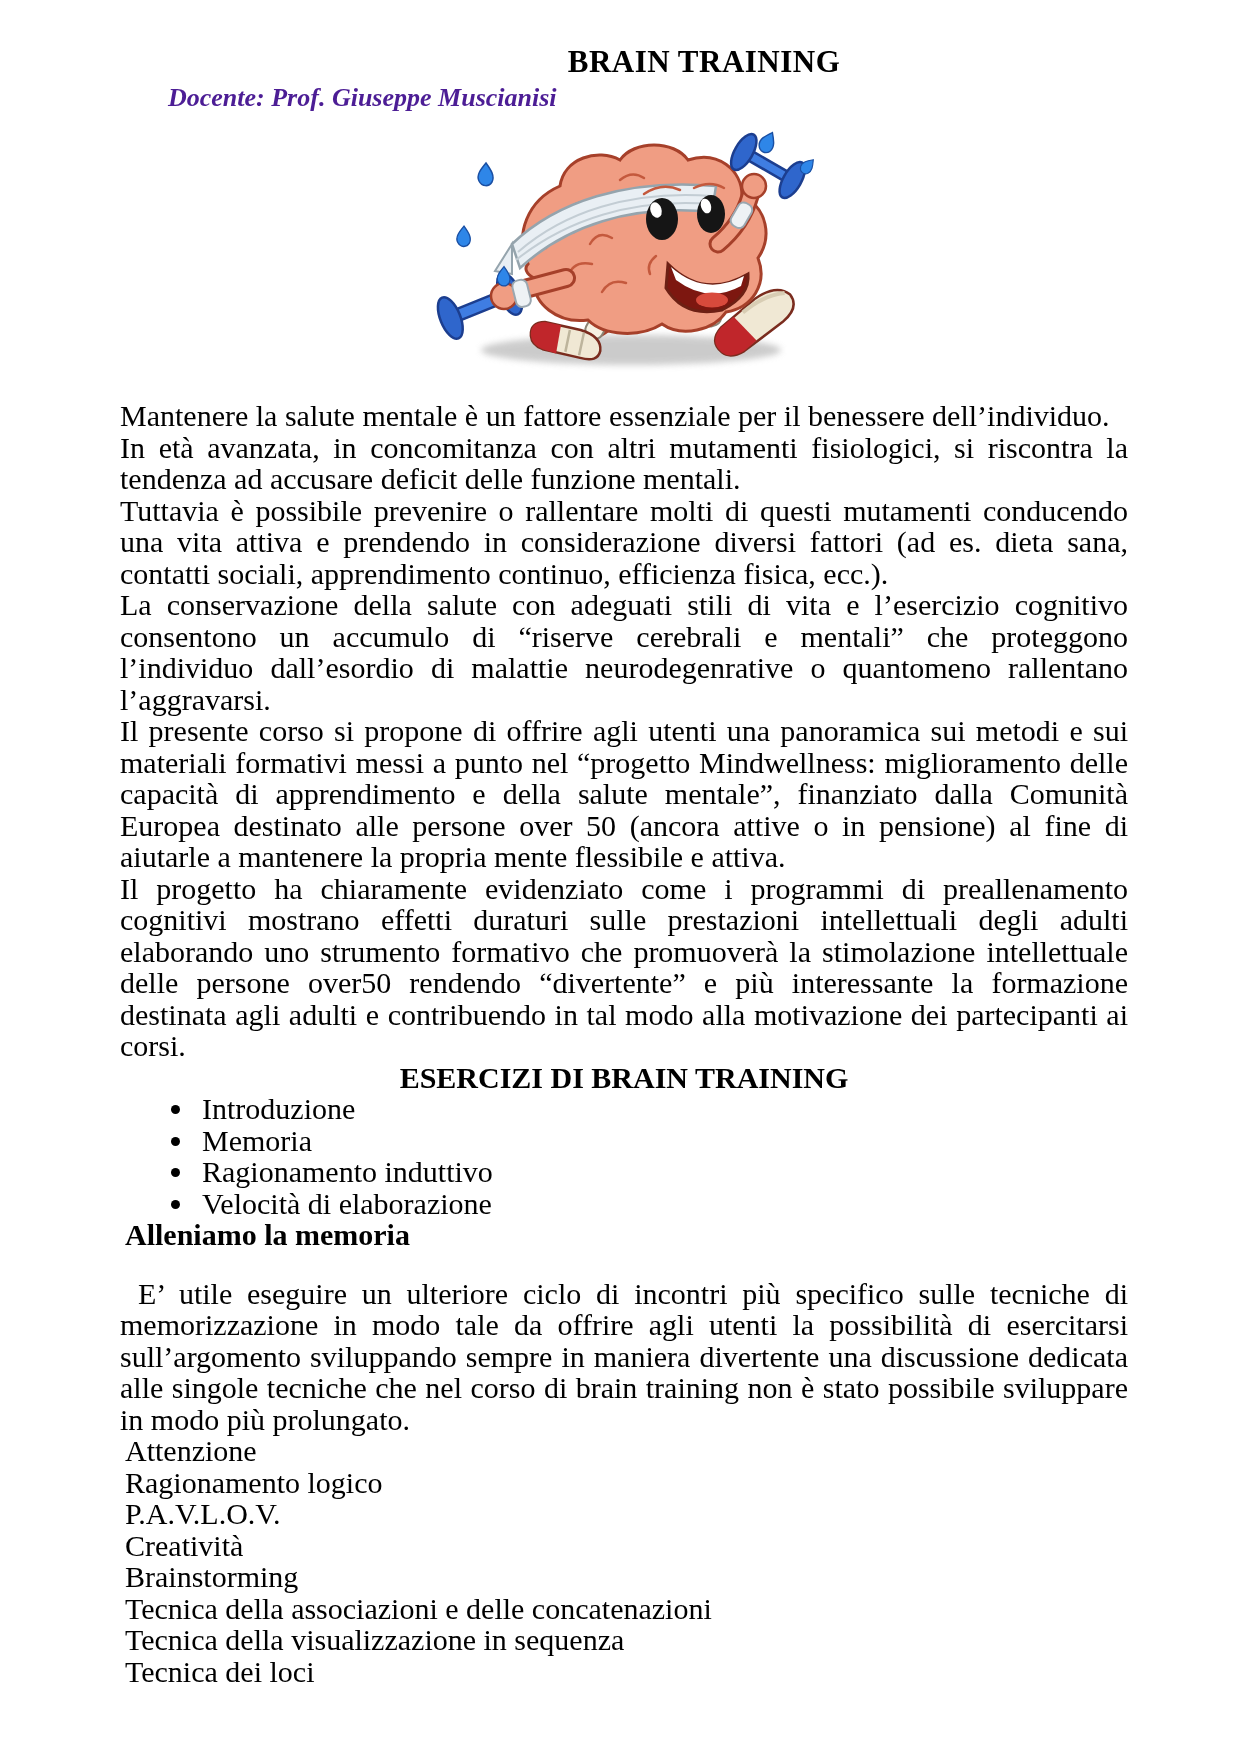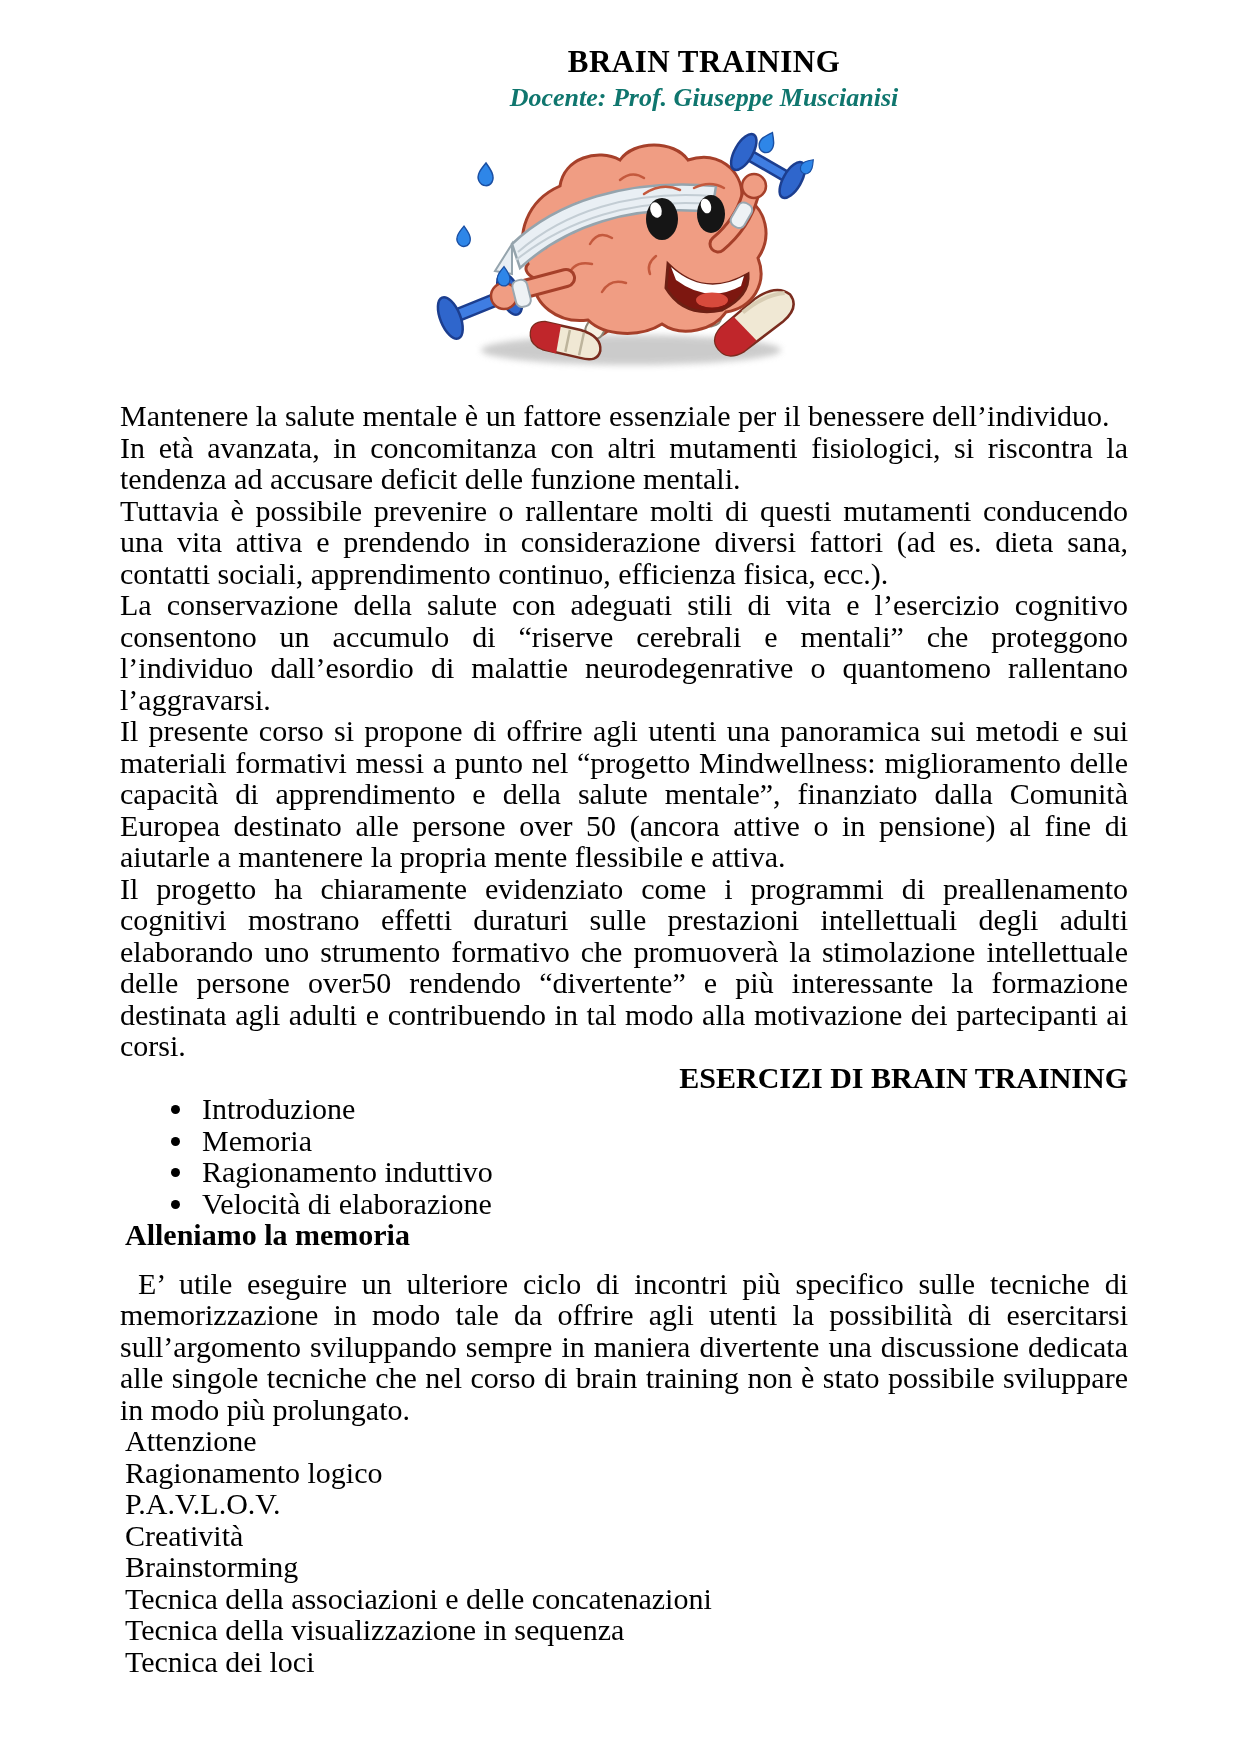--- a/index.html
+++ b/index.html
@@ -14,51 +14,50 @@
   .doc-title{
     margin:44px 0 0 168px;
     text-align:center;
     font-size:31px;
     font-weight:bold;
     letter-spacing:.5px;
     line-height:36px;
   }
   .doc-subtitle{
     margin:2px 0 0 168px;
-    text-align:center;
     font-size:26px;
     font-weight:bold;
     font-style:italic;
-    color:#0f766e;
+    color:#4c1d95;
     line-height:32px;
   }
   .figure{
     width:420px;height:260px;
     margin:2px auto 0;
     transform:translateX(6px);
   }
   .body-text{
     margin:24px 112px 0 120px;
     font-size:30px;
     line-height:31.5px;
     text-align:justify;
   }
   .body-text p{margin:0;}
   .exercises-heading{
-    font-size:inherit;font-weight:bold;margin:0;text-align:right;
+    font-size:inherit;font-weight:bold;margin:0;text-align:center;
   }
   ul.exercises{
     margin:0;padding:0 0 0 76px;
     list-style:disc outside;
     text-align:left;
   }
   ul.exercises li{padding-left:6px;}
   .memory-heading{
     font-size:inherit;font-weight:bold;
-    margin:0 0 17px 5px;text-align:left;
+    margin:0 0 27px 5px;text-align:left;
   }
   .memory-paragraph{
     margin-left:5px;
     text-indent:18px;
   }
   .topics-intro{margin-left:5px;text-align:left;}
   .topic{margin-left:5px;text-align:left;}
 </style>
 </head>
 <body>

